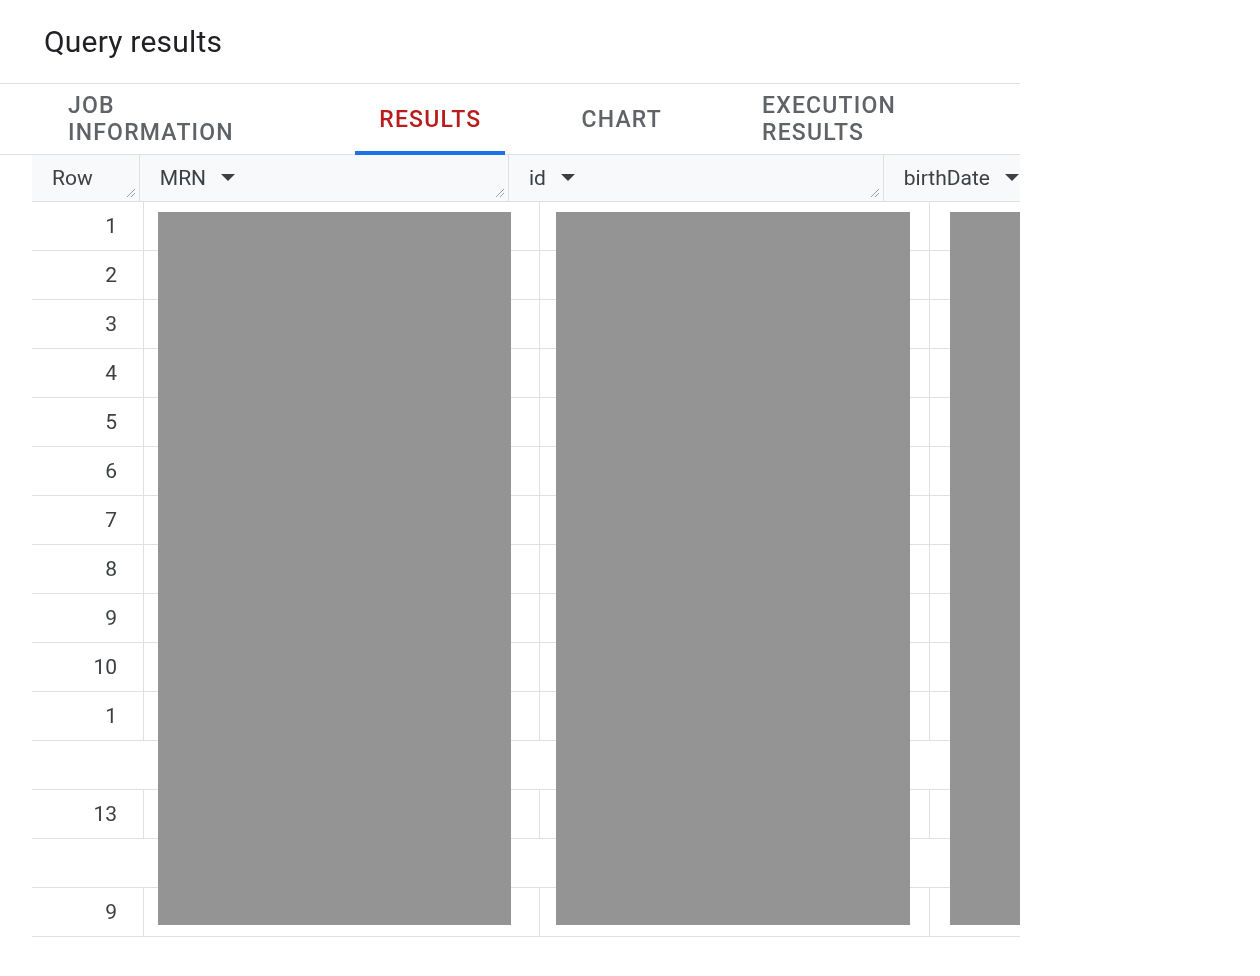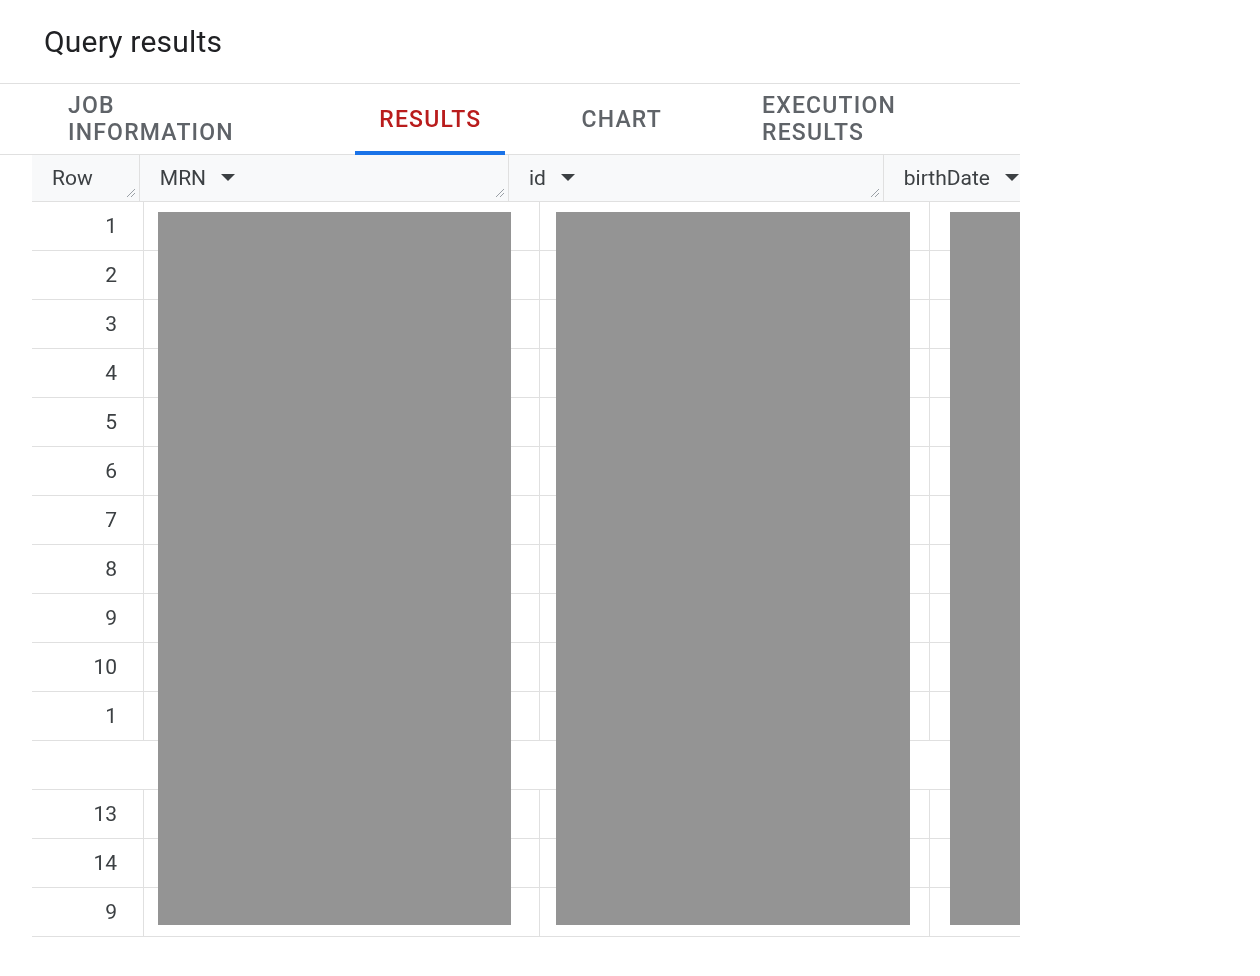--- a/index.html
+++ b/index.html
@@ -268,21 +268,20 @@
           <div class="cell cell-mrn"></div>
           <div class="cell cell-bd"></div>
         </div>
         <div class="row">
           <div class="cell cell-row">13</div>
           <div class="cell cell-id"></div>
           <div class="cell cell-mrn"></div>
           <div class="cell cell-bd"></div>
         </div>
         <div class="row">
-          <div class="cell cell-row">14</div>
           <div class="cell cell-id"></div>
           <div class="cell cell-mrn"></div>
           <div class="cell cell-bd"></div>
         </div>
         <div class="row">
           <div class="cell cell-row">9</div>
           <div class="cell cell-id"></div>
           <div class="cell cell-mrn"></div>
           <div class="cell cell-bd"></div>
         </div>

